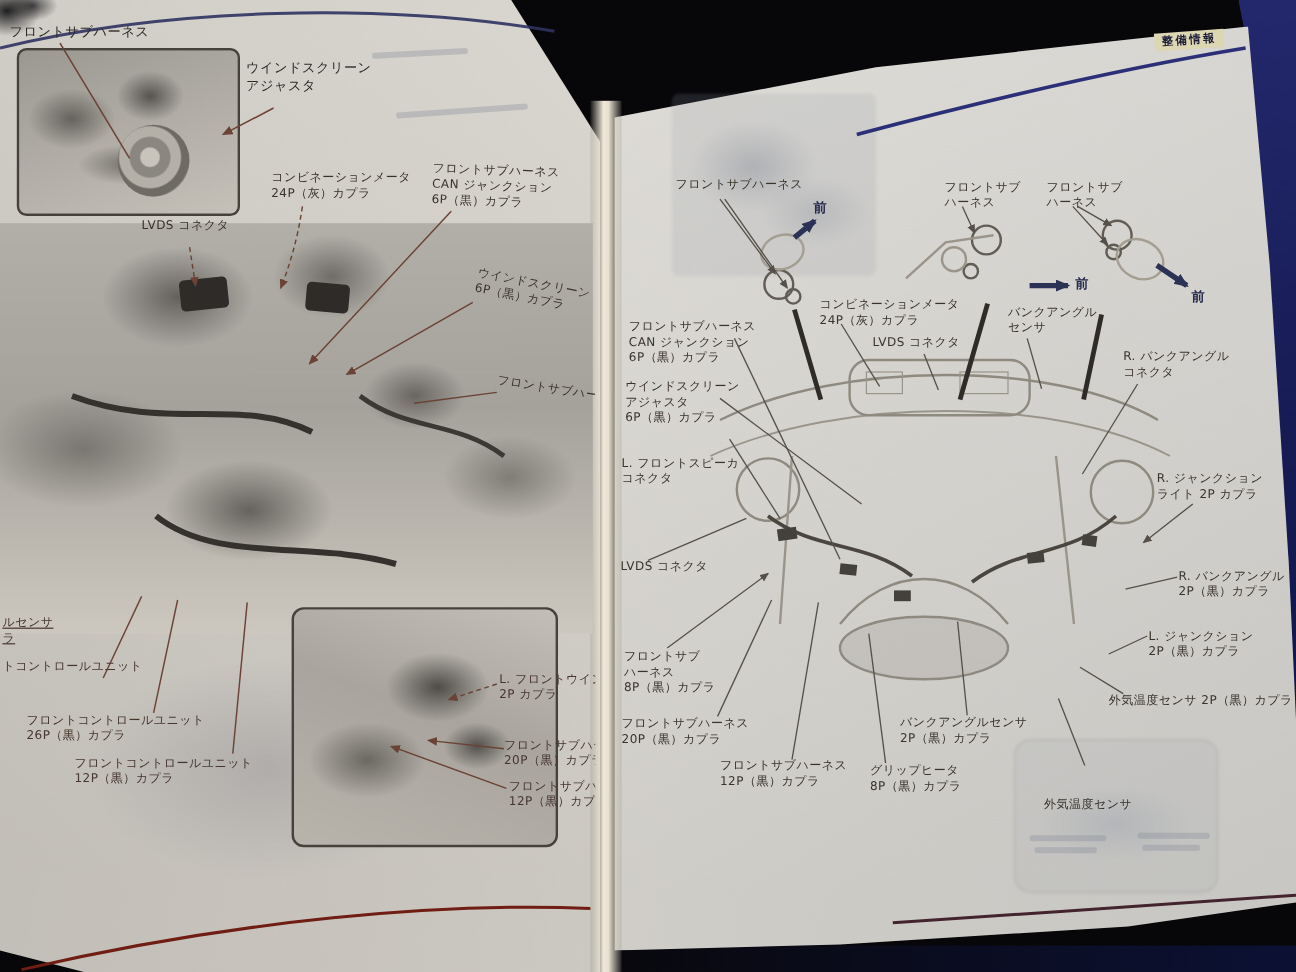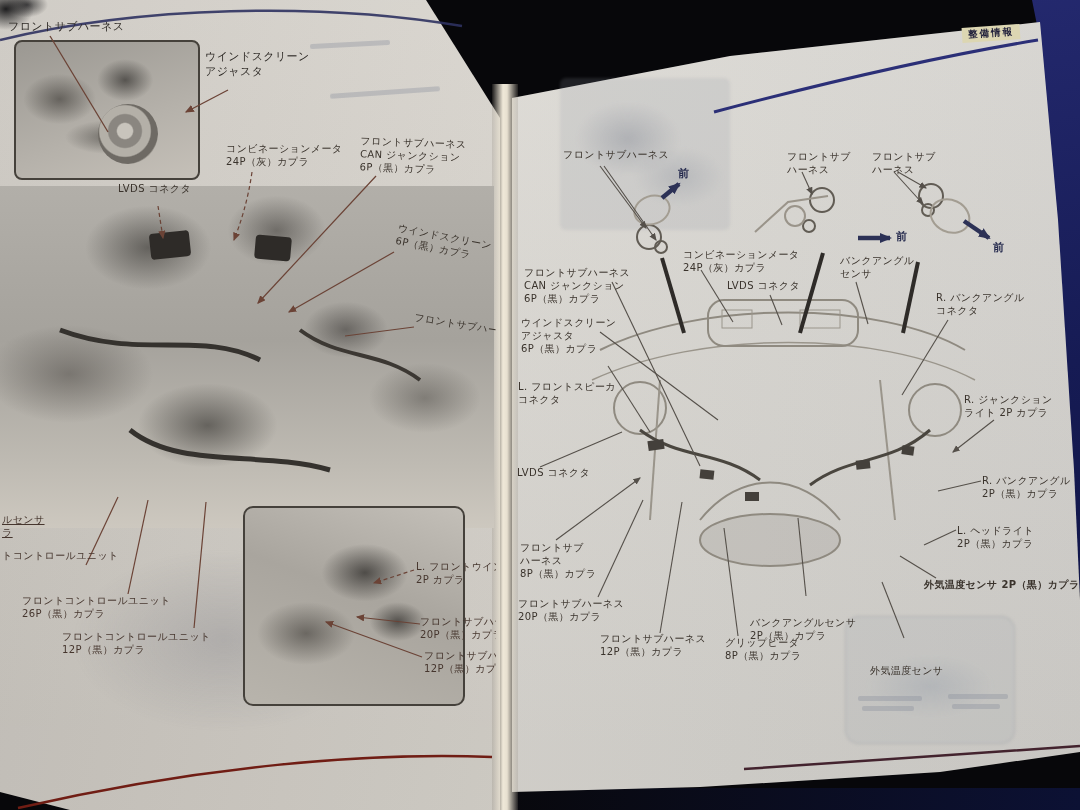--- a/index.html
+++ b/index.html
@@ -314,38 +314,38 @@
     <div>8P（黒）カプラ</div>
   </div>
 <div class="lbl" style="left:518px;top:597px;">
     <div>フロントサブハーネス</div>
     <div>20P（黒）カプラ</div>
   </div>
 <div class="lbl" style="left:600px;top:632px;">
     <div>フロントサブハーネス</div>
     <div>12P（黒）カプラ</div>
   </div>
-<div class="lbl" style="left:750px;top:616px;">
+<div class="lbl" style="left:750px;top:596px;">
     <div>バンクアングルセンサ</div>
     <div>2P（黒）カプラ</div>
   </div>
 <div class="lbl" style="left:725px;top:636px;">
     <div>グリップヒータ</div>
     <div>8P（黒）カプラ</div>
   </div>
 <div class="lbl" style="left:964px;top:393px;">
     <div>R. ジャンクション</div>
     <div>ライト 2P カプラ</div>
   </div>
 <div class="lbl" style="left:982px;top:474px;">
     <div>R. バンクアングル</div>
     <div>2P（黒）カプラ</div>
   </div>
 <div class="lbl" style="left:957px;top:524px;">
-    <div>L. ヘッドライト</div>
+    <div>L. ジャンクション</div>
     <div>2P（黒）カプラ</div>
   </div>
-<div class="lbl" style="left:924px;top:578px;font-weight:bold;">
+<div class="lbl" style="left:924px;top:578px;">
     <div>外気温度センサ 2P（黒）カプラ</div>
   </div>
 <div class="lbl" style="left:870px;top:664px;">
     <div>外気温度センサ</div>
   </div>
 
 </body></html>

